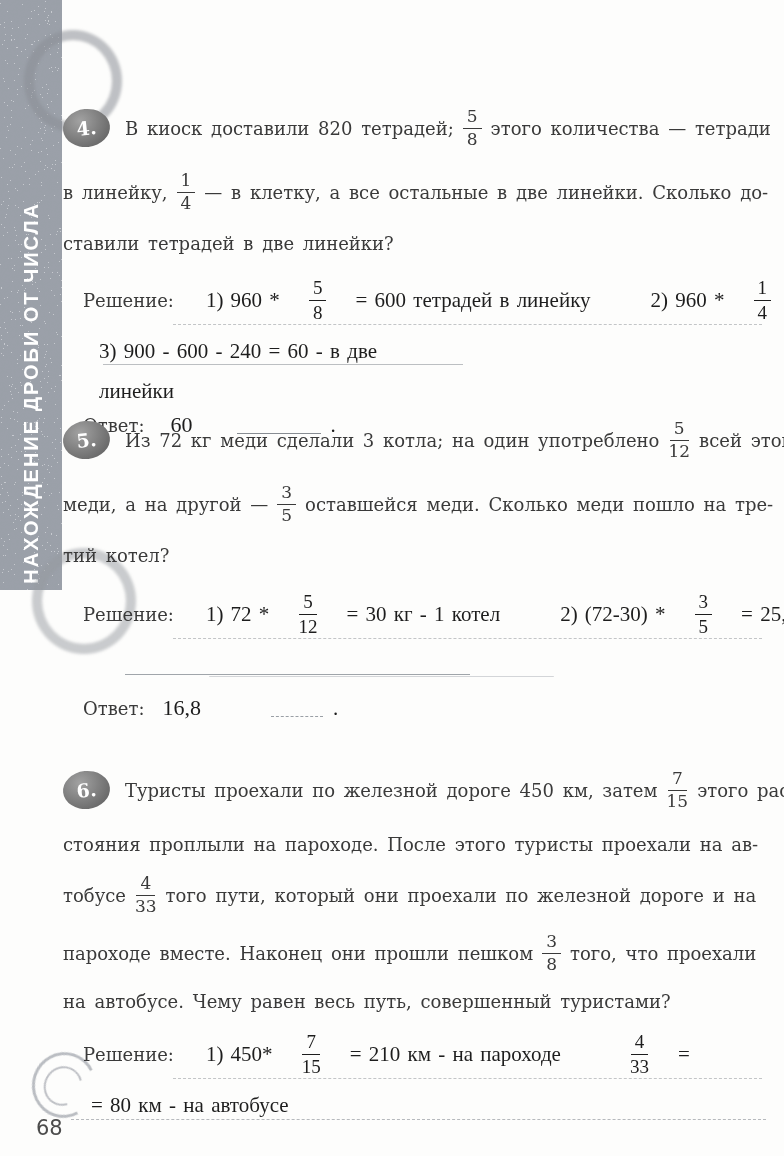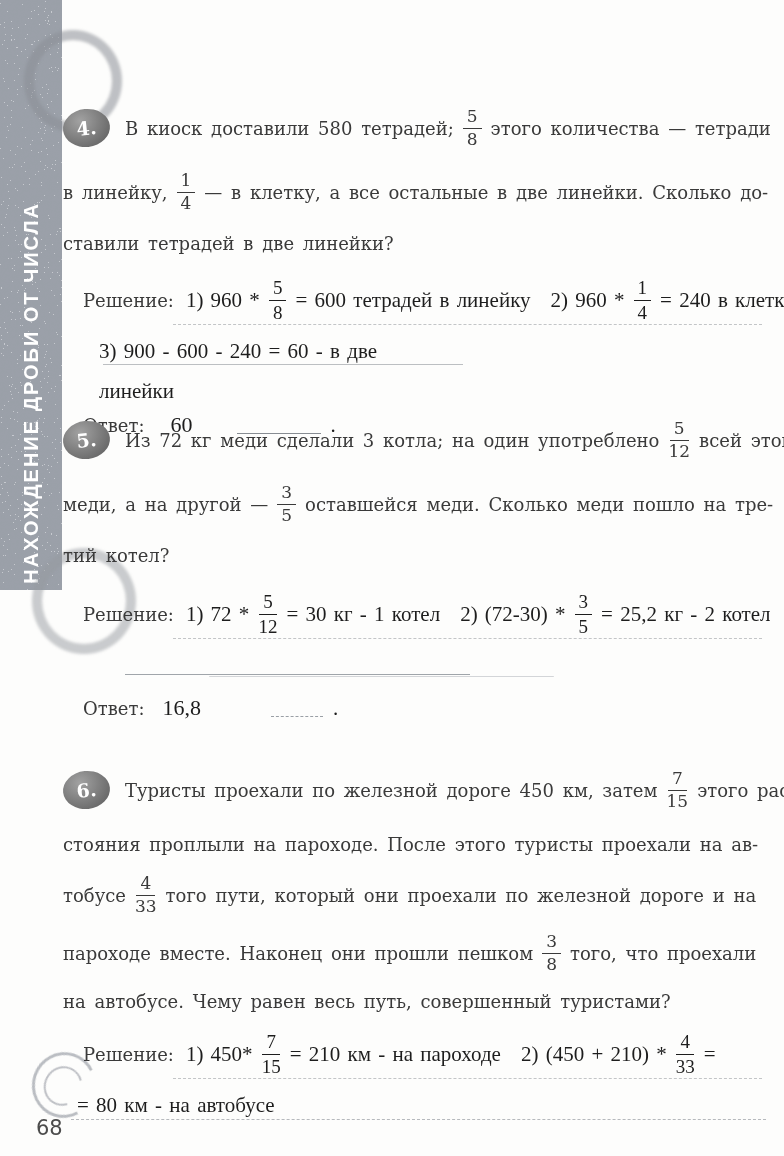--- a/index.html
+++ b/index.html
@@ -53,21 +53,21 @@
   .gap{display:inline-block;width:20px;flex:0 0 auto;}
   .indent{margin-left:36px;}
 
   .underl{position:relative;}
   .underl::after{content:"";position:absolute;left:110px;right:16px;bottom:7px;
     border-bottom:1px dashed rgba(124,129,136,.45);}
   .underl2::after{content:"";position:absolute;left:40px;width:360px;bottom:5px;
     border-bottom:1px solid rgba(124,129,136,.5);}
   .underl3::after{content:"";position:absolute;left:8px;right:12px;bottom:4px;
     border-bottom:1px dashed rgba(124,129,136,.55);}
-  .underl,.underl2,.underl3{position:relative;}
+  .underl,.underl2,.underl3{position:relative;gap:20px;}
 
   .rule{display:inline-block;height:16px;border-bottom:1.3px solid #878c92;margin:0 10px;flex:0 0 auto;}
   .r80{width:84px;margin-left:44px;}
   .r40{width:52px;margin-left:70px;border-bottom:1.3px dashed #9a9fa5;}
 
   .blankline{height:1px;background:#a0a5aa;}
   .bl5{margin:28px 0 0 62px;width:345px;box-shadow:84px 2px 0 -0.2px #b7bbc0;}
 
   .pagenum{position:absolute;left:36px;top:1116px;z-index:4;
     font-family:"DejaVu Sans",sans-serif;font-size:21px;color:#4c4c4c;}
@@ -102,21 +102,21 @@
   <div class="ring ring1"></div>
   <div class="ring ring2"></div>
   <div class="ring ring3"></div>
   <div class="ring ring3b"></div>
 
   <div class="content">
 
     <section class="sec4">
       <div class="tline tall">
         <span class="badge">4.</span>
-        <span class="pt">В киоск доставили 580 тетрадей;</span>
+        <span class="pt">В киоск доставили 820 тетрадей;</span>
         <span class="frac pt">
           <span class="fn">5</span>
           <span class="fd">8</span>
         </span>
         <span class="pt">этого количества — тетради</span>
       </div>
       <div class="tline tall">
         <span class="pt">в линейку,</span>
         <span class="frac pt">
           <span class="fn">1</span>
@@ -240,28 +240,27 @@
 
       <div class="tline tall underl" style="margin-top:2px">
         <span class="pt sol-label">Решение:</span>
         <span class="ans">1) 450*</span>
         <span class="frac af">
           <span class="fn">7</span>
           <span class="fd">15</span>
         </span>
         <span class="ans">= 210 км - на пароходе</span>
         <span class="gap"></span>
-        <span class="ans">2) (450 + 210) *</span>
         <span class="frac af">
           <span class="fn">4</span>
           <span class="fd">33</span>
         </span>
         <span class="ans">=</span>
       </div>
       <div class="tline plain underl3">
-        <span class="ans" style="margin-left:14px">= 80 км - на автобусе</span>
+        <span class="ans" style="margin-left:28px">= 80 км - на автобусе</span>
       </div>
     </section>
 
   </div>
 
   <div class="pagenum">68</div>
 </div>
 
 </body></html>

